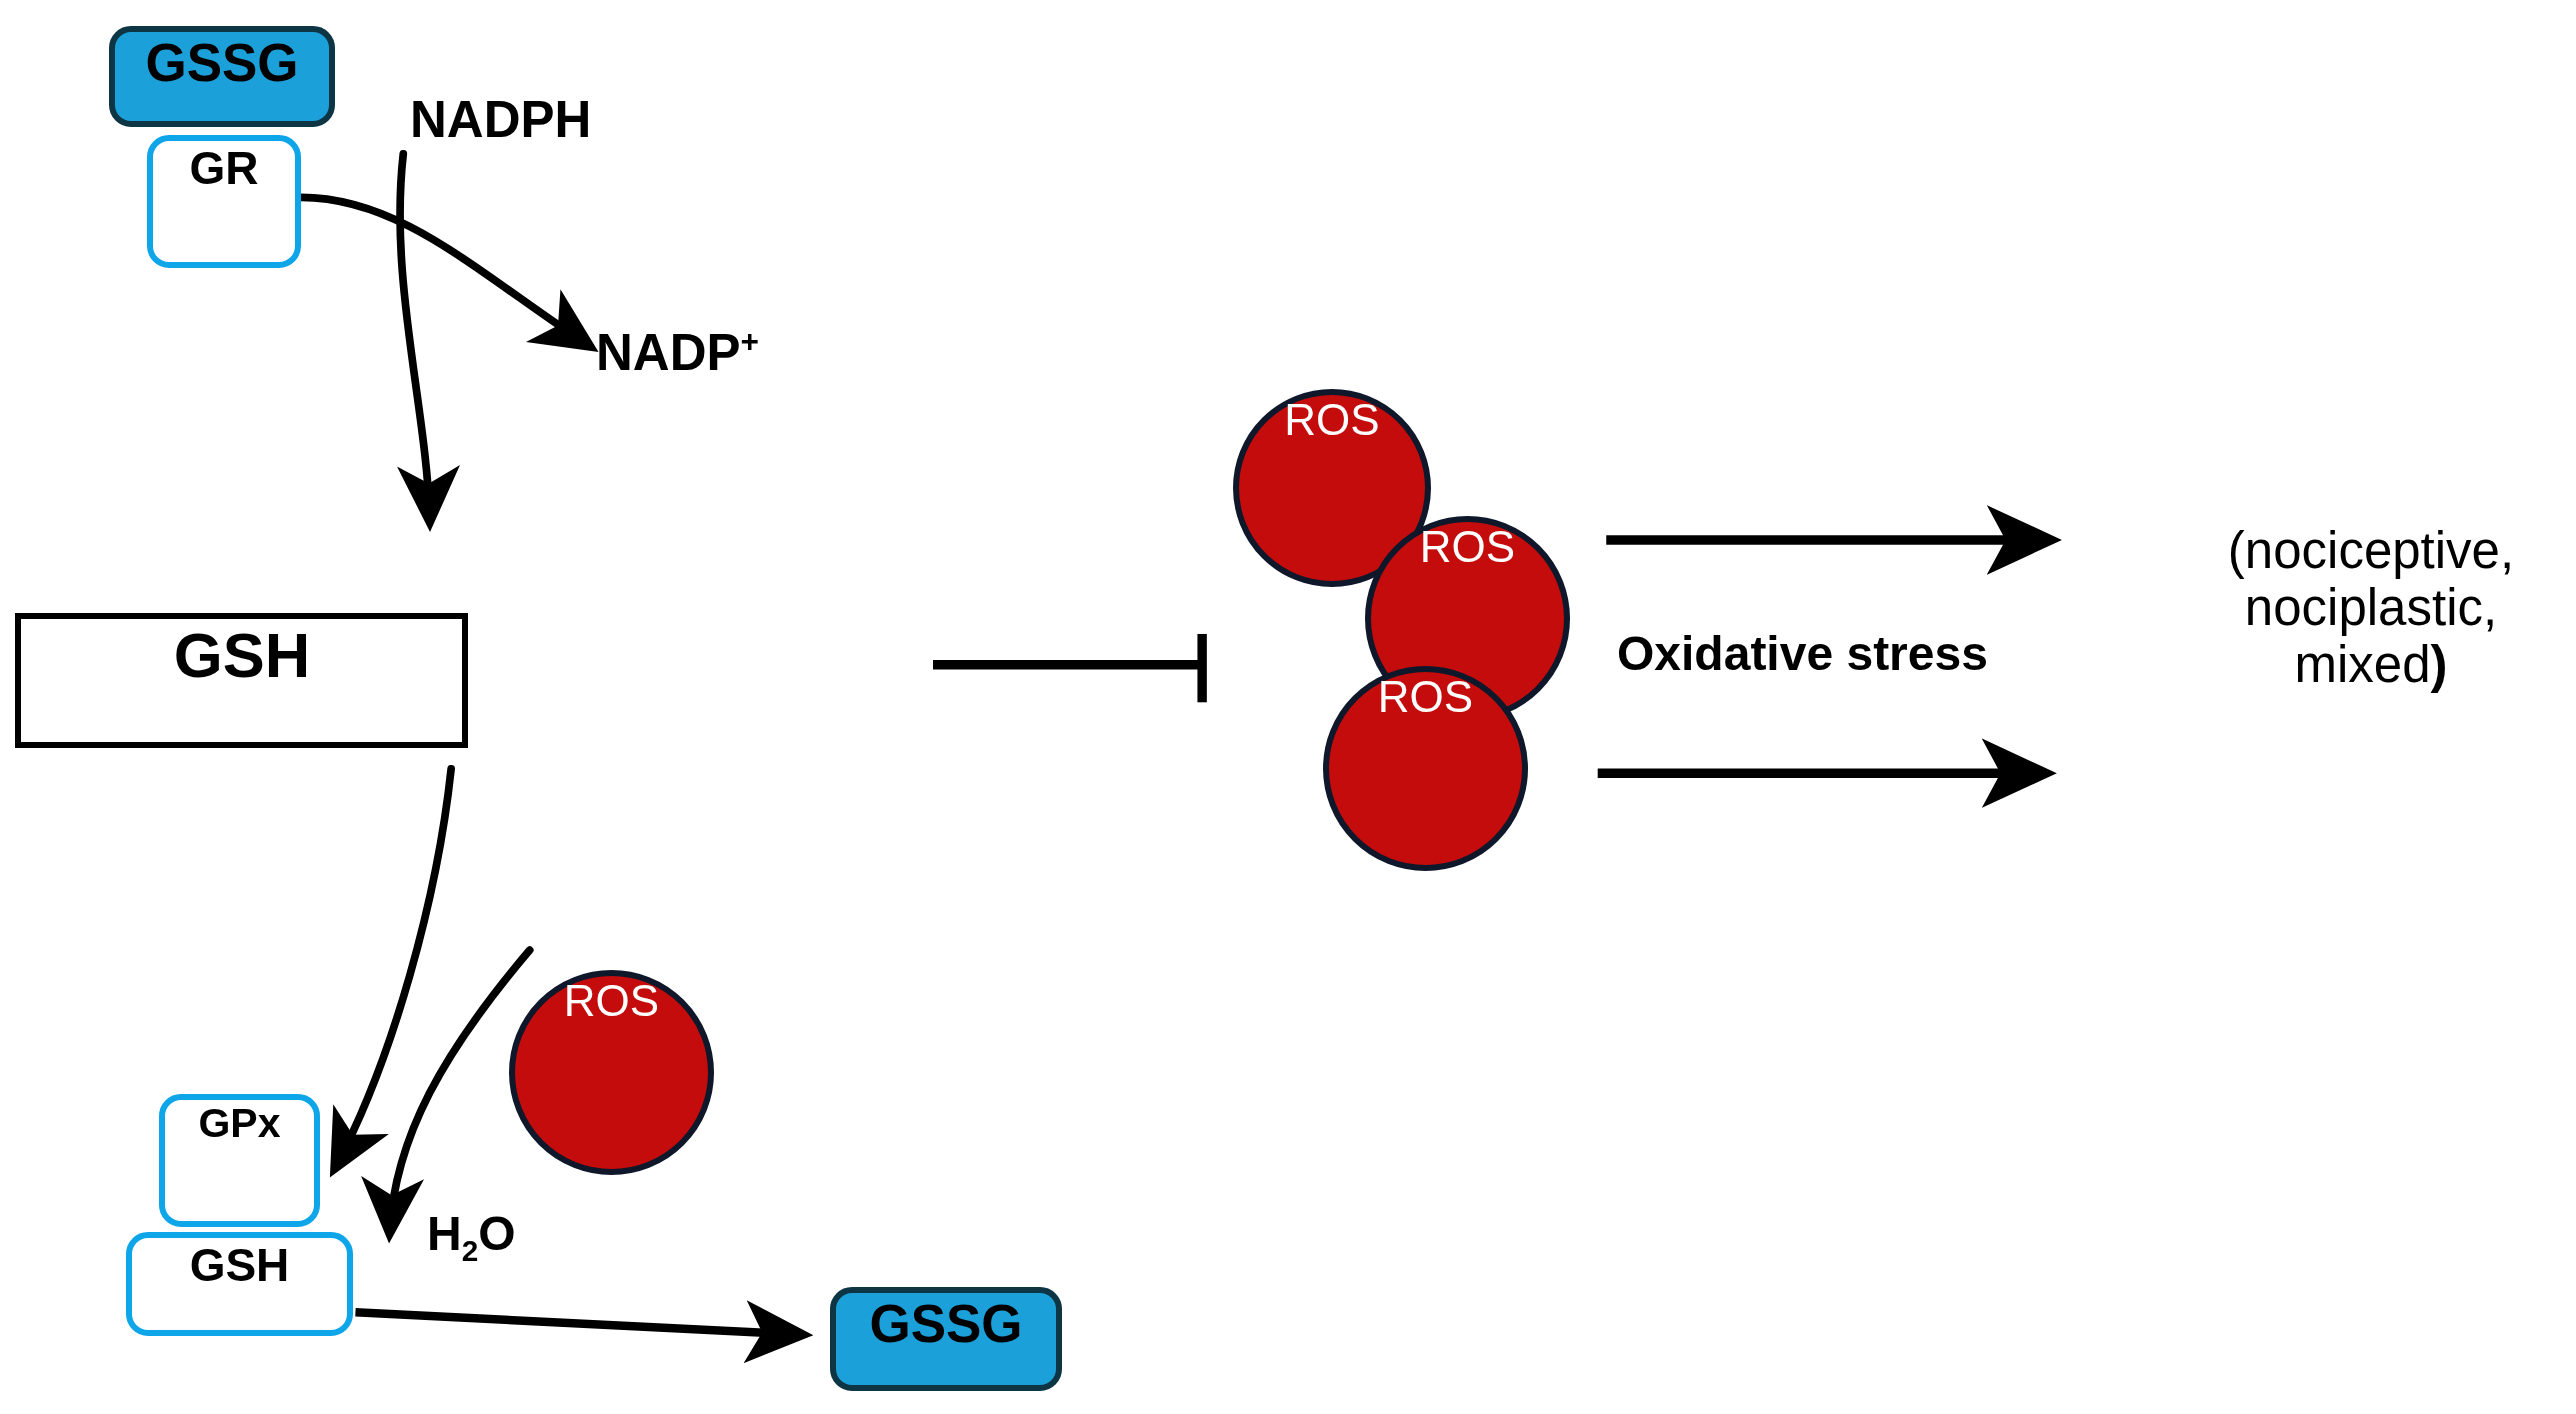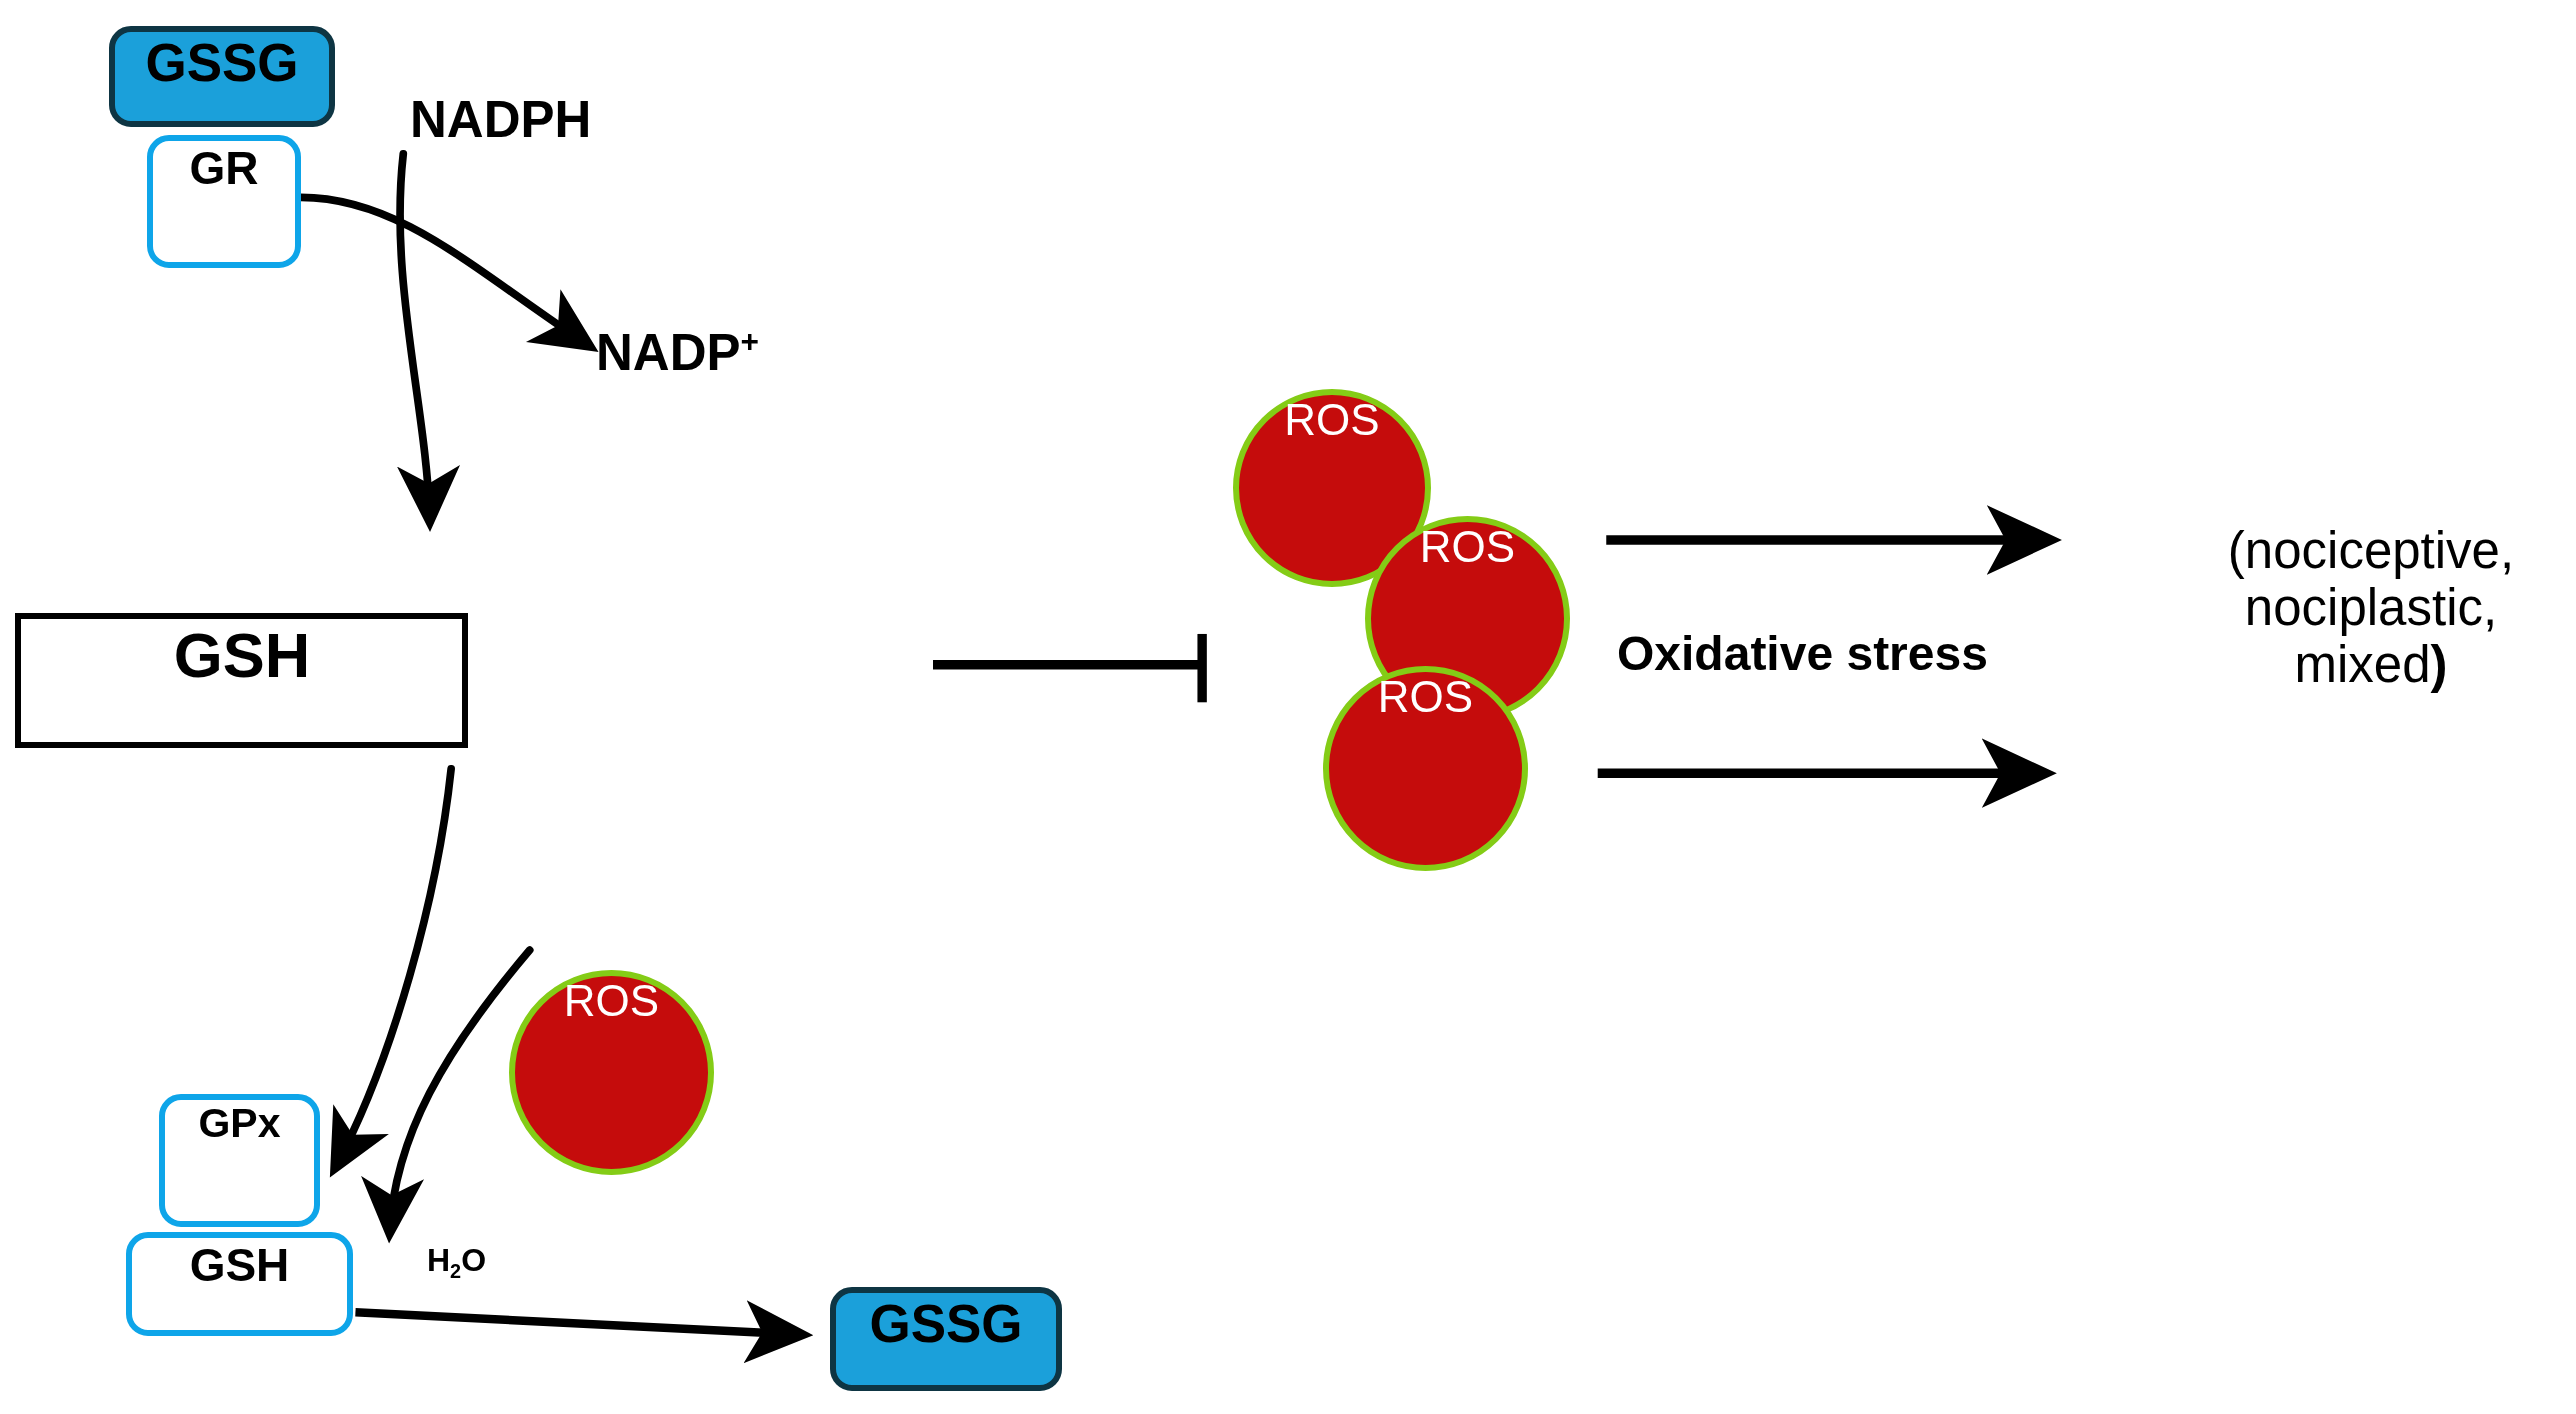--- a/index.html
+++ b/index.html
@@ -23,21 +23,21 @@
     background:#ffffff;border:6px solid #0ea5e9;border-radius:22px;
     color:#000000;font-weight:bold;
   }
   
   .plainbox{
     background:#ffffff;border:6px solid #000000;border-radius:0;
     color:#000000;font-weight:bold;
   }
   
   .ros{
-    border-radius:50%;background:#C50C0C;border:6px solid #84cc16;
+    border-radius:50%;background:#C50C0C;border:6px solid #0f172a;
     color:#ffffff;font-weight:normal;
   }
   .label{position:absolute;color:#000000;white-space:nowrap;}
   .lbl-bold{font-weight:bold;}
   sup{font-size:0.62em;vertical-align:super;line-height:0;}
   sub{font-size:0.62em;vertical-align:sub;line-height:0;}
 
   
   #gssg-top   {left:109px; top:26px;   width:226px; height:101px; font-size:53px;}
   #gr-box     {left:147px; top:135px;  width:154px; height:133px; font-size:46px;}
@@ -52,21 +52,21 @@
 
   #oxstress   {left:1617px;top:626px;  font-size:48px;}
 
   #pain-block {left:2200px;top:513px;  width:342px; text-align:center;}
   #pain-title {font-size:70px;font-weight:bold;line-height:1.0;}
   #pain-sub   {font-size:51px;font-weight:normal;line-height:1.12;margin-top:8.5px;}
   #pain-sub .closeparen{font-weight:bold;}
 
   #gpx-box    {left:159px; top:1094px; width:161px; height:133px; font-size:41px;}
   #gsh-small  {left:126px; top:1232px; width:227px; height:104px; font-size:46px;}
-  #h2o-lbl    {left:427px; top:1206px; font-size:32px;margin-top:36px;}
+  #h2o-lbl    {left:427px; top:1206px; font-size:48px;}
   #ros-d      {left:509px; top:970px; width:205px; height:205px; font-size:44px;}
   #gssg-bot   {left:830px; top:1287px; width:232px; height:104px; font-size:53px;}
 </style>
 </head>
 <body>
 
 <div id="stage">
 
   <svg id="wires" viewBox="0 0 3015 1655">
     <defs>

